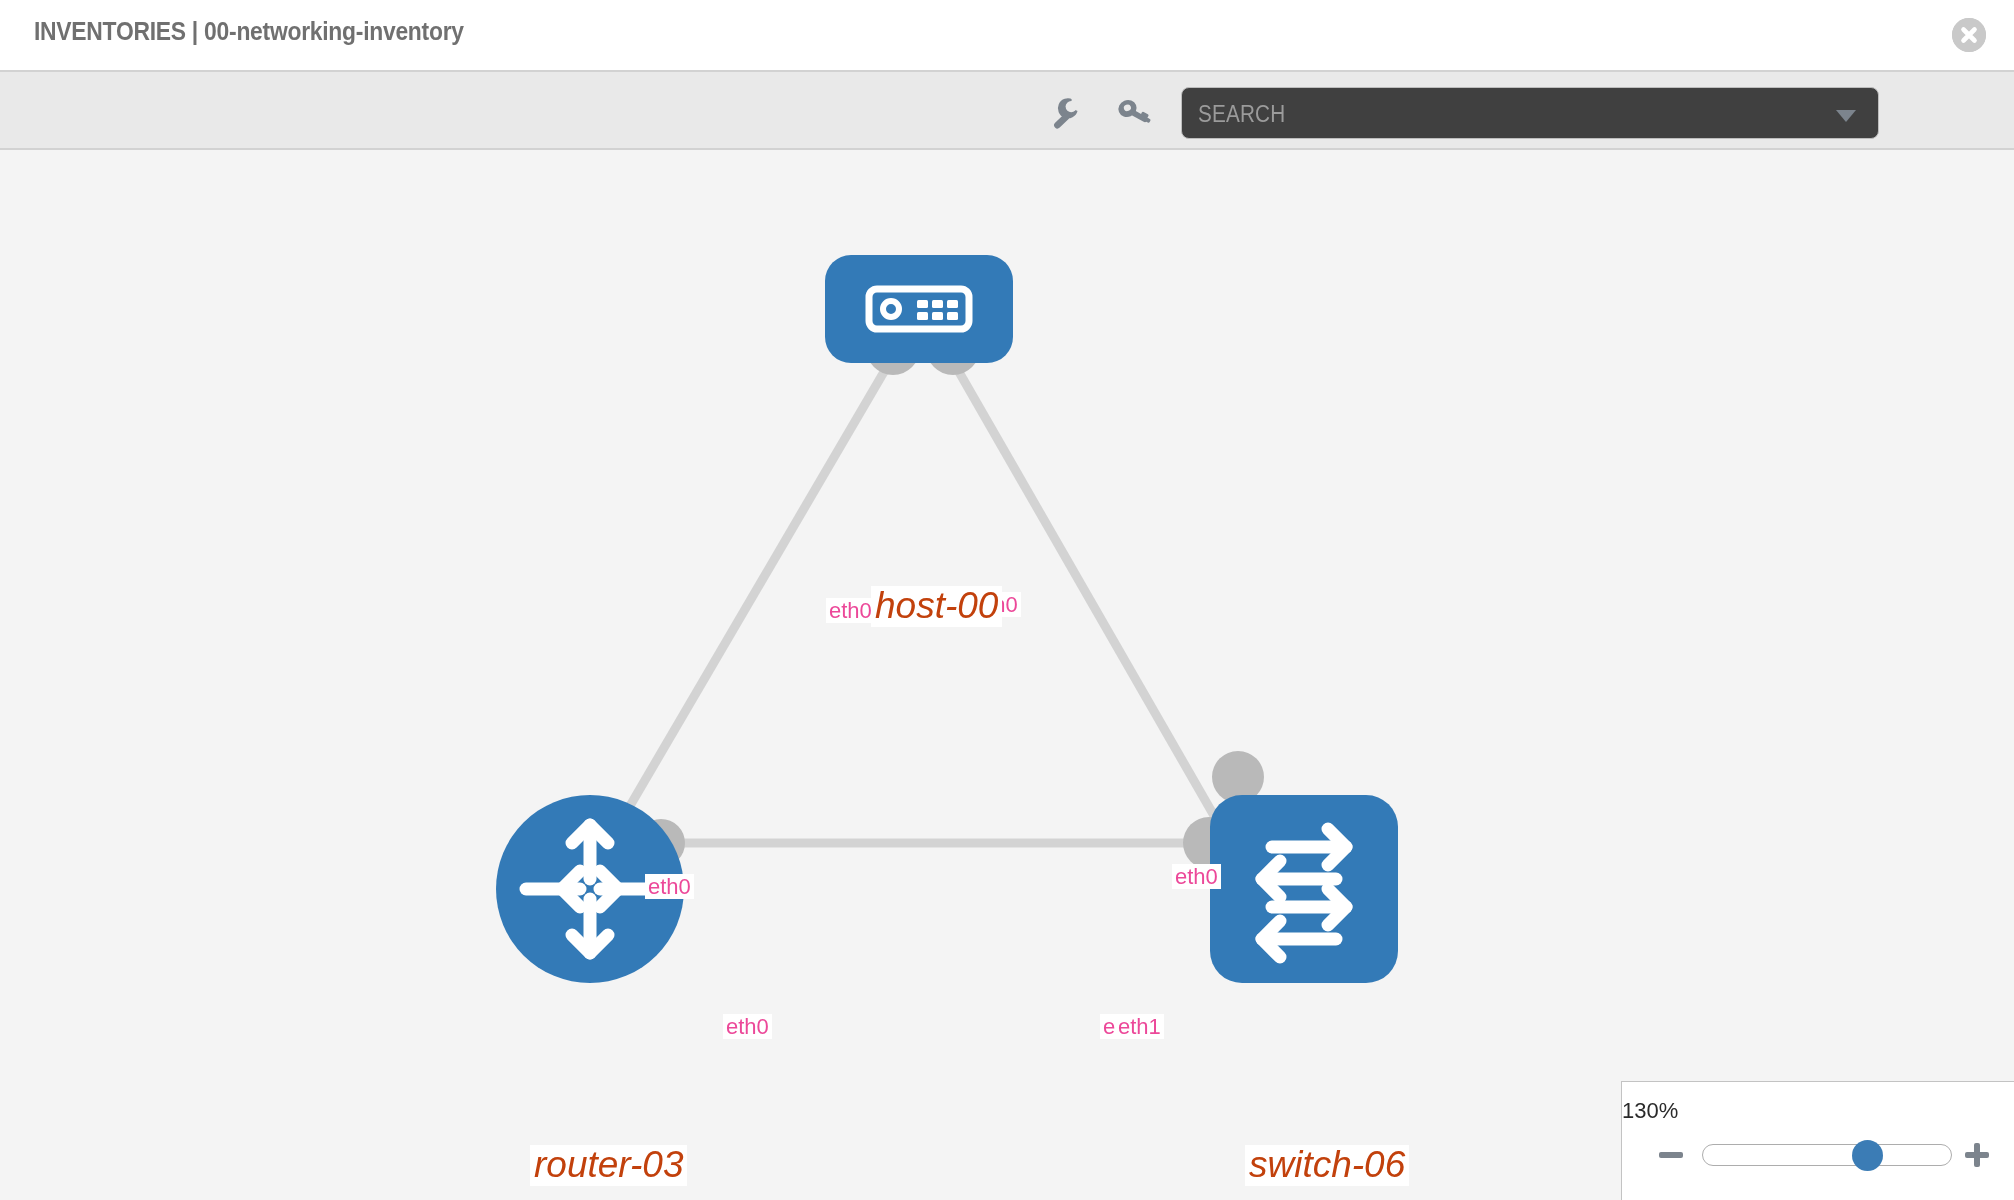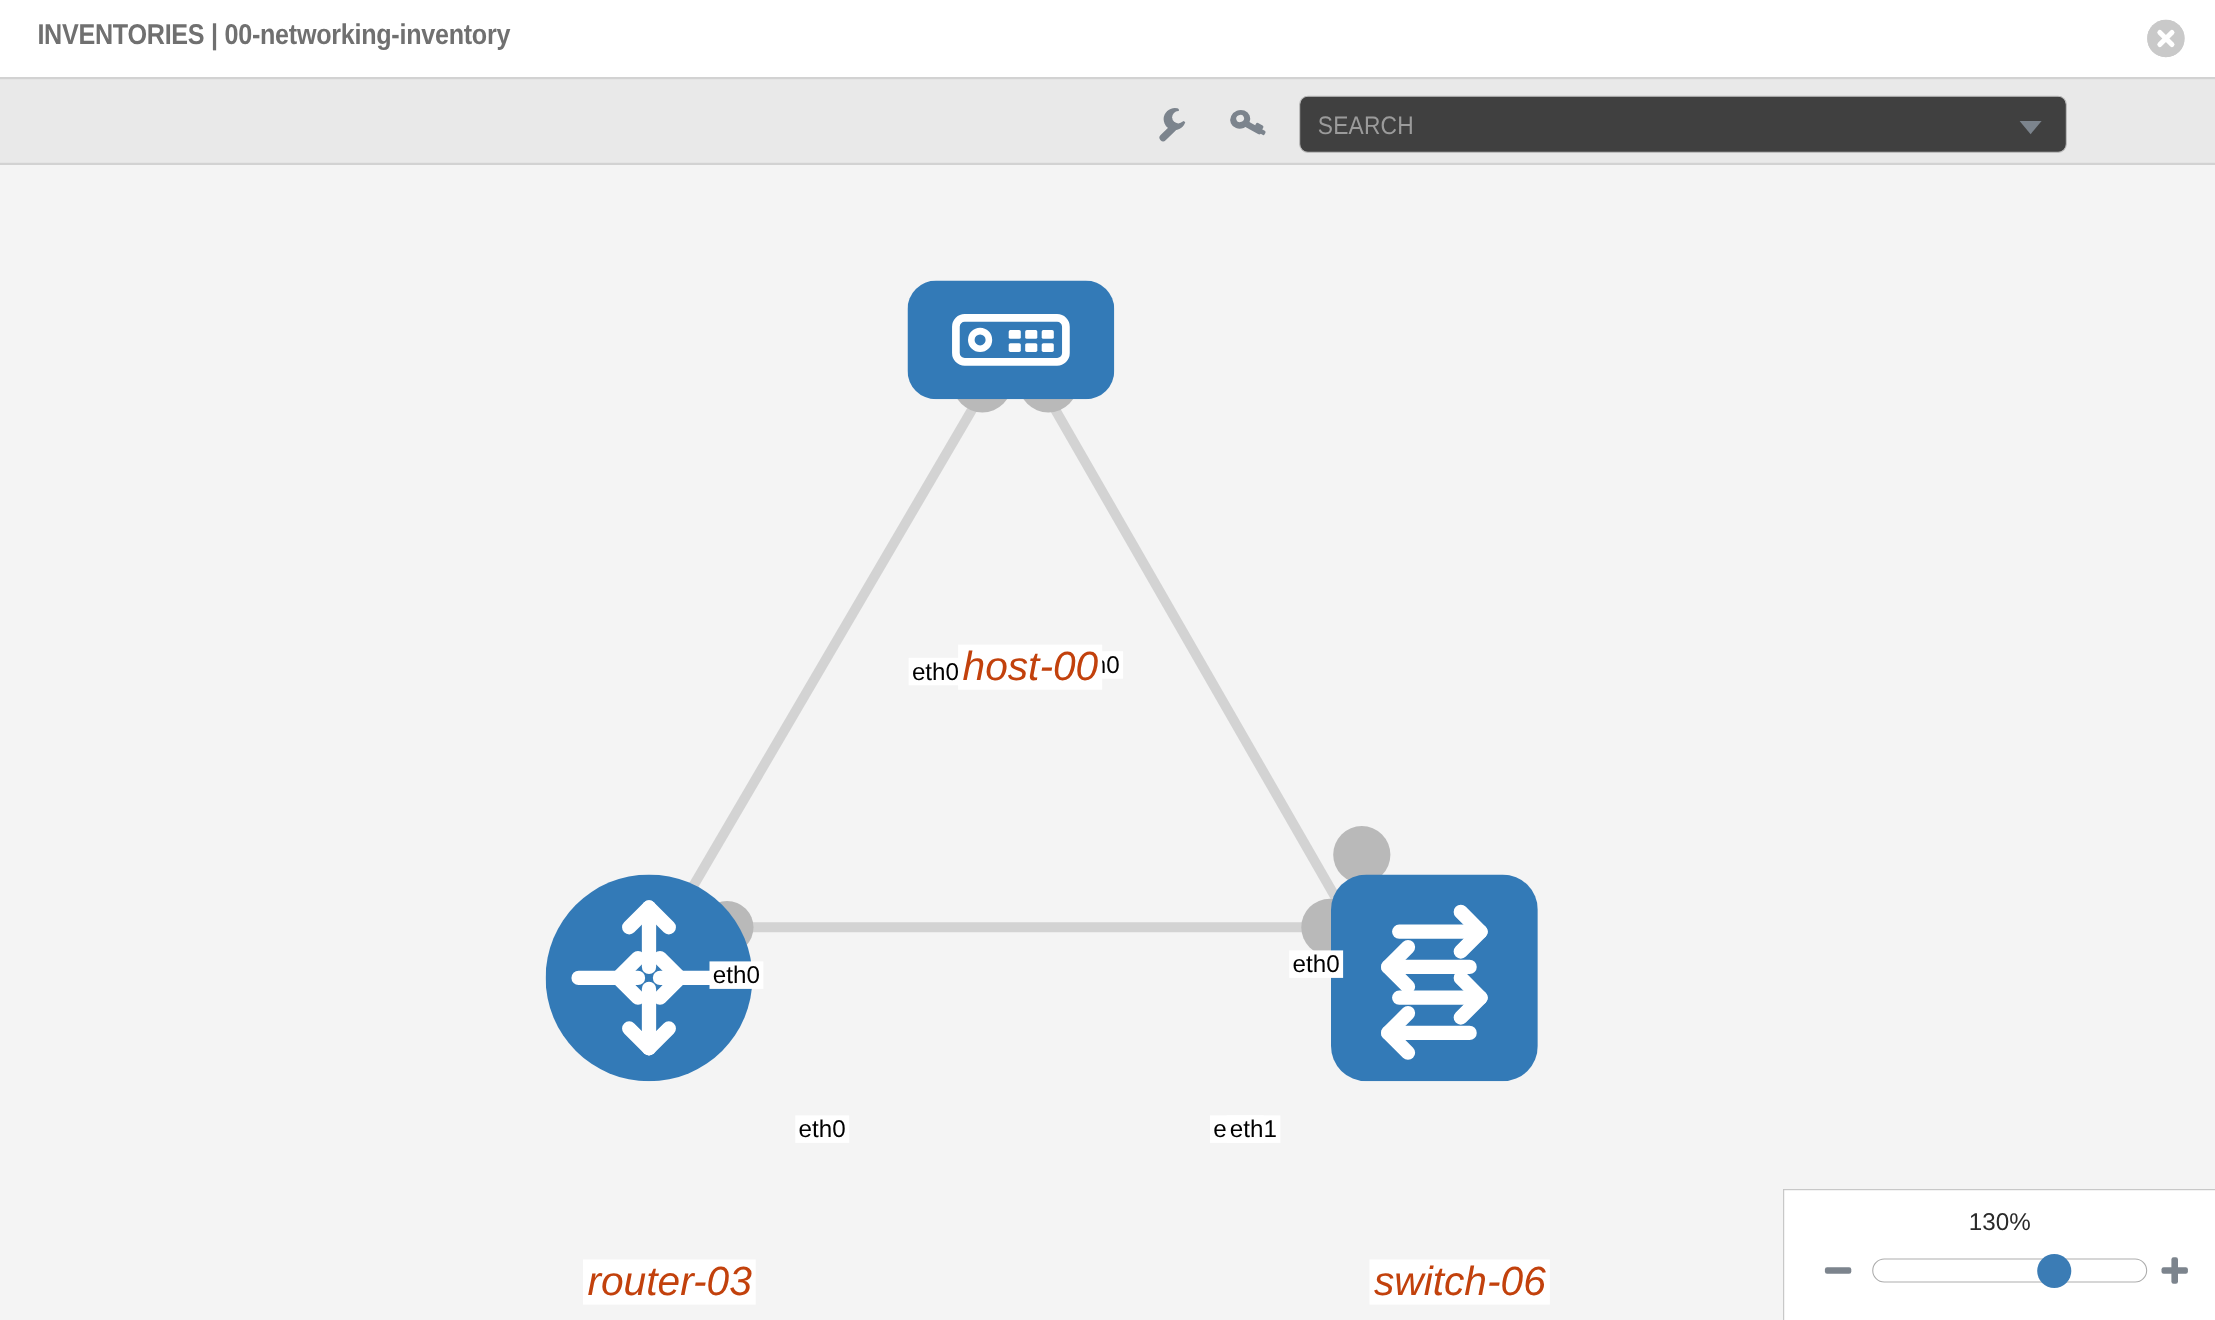--- a/index.html
+++ b/index.html
@@ -144,21 +144,21 @@
   .canvas svg.graph {
     position: absolute;
     left: 0; top: 0;
     width: 2014px;
     height: 1050px;
   }
 
   .edge-label, .node-label {
     position: absolute;
     background: #ffffff;
-    color: #000000;
+    color: #ec4899;
     white-space: nowrap;
     line-height: 1.05;
   }
   .edge-label {
     font-size: 22px;
     padding: 1px 3px;
   }
   .node-label {
     font-size: 37px;
     padding: 1px 4px;
@@ -182,21 +182,20 @@
     background: #ffffff;
     border: 1px solid #c3c3c3;
     border-right: none;
     border-bottom: none;
     box-sizing: border-box;
   }
   .zoom-value {
     position: absolute;
     left: 0; right: 0;
     top: 16px;
-    text-align: center;
     font-size: 22px;
     color: #2a2a2a;
   }
   .zoom-row {
     position: absolute;
     left: 0; right: 0;
     top: 54px;
     height: 40px;
   }
   .zoom-minus, .zoom-plus {

